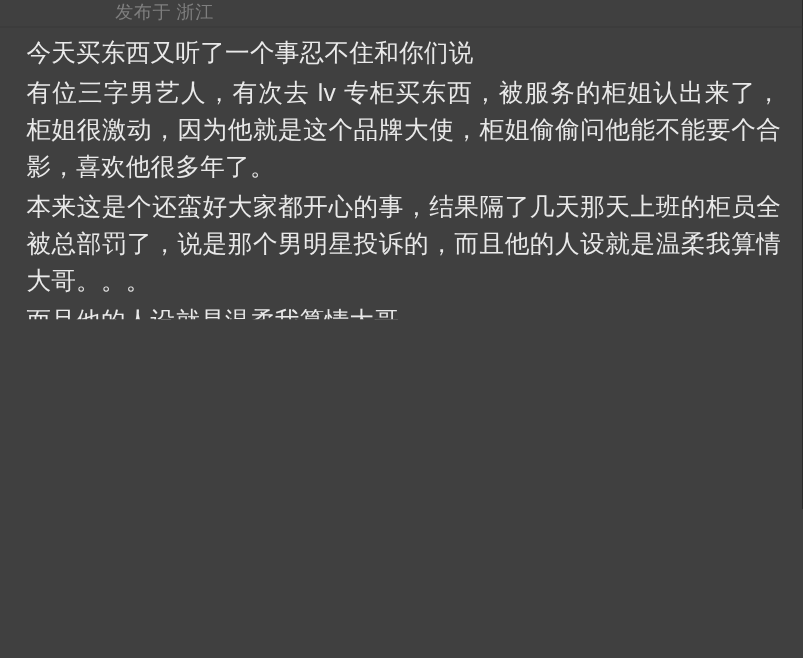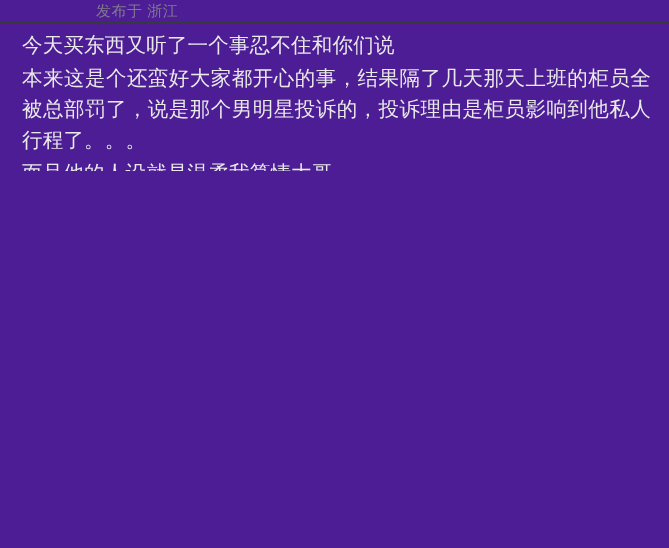--- a/index.html
+++ b/index.html
@@ -10,21 +10,21 @@
   body {
     width: 669px;
     height: 548px;
     overflow: hidden;
     font-family: "Liberation Sans", sans-serif;
   }
   .screen {
     position: relative;
     width: 669px;
     height: 548px;
-    background: #4c1d95;
+    background: #404040;
     box-sizing: border-box;
     overflow: hidden;
   }
   .header {
     height: 22px;
     padding: 0 0 0 96px;
     display: flex;
     align-items: center;
     box-sizing: border-box;
     overflow: hidden;
@@ -70,17 +70,18 @@
 <div class="screen">
 
   <div class="header">
     <span class="header-meta">发布于 浙江</span>
   </div>
 
   <div class="divider"></div>
 
   <div class="post-body">
     <p class="para">今天买东西又听了一个事忍不住和你们说</p>
-    <p class="para">本来这是个还蛮好大家都开心的事，结果隔了几天那天上班的柜员全被总部罚了，说是那个男明星投诉的，投诉理由是柜员影响到他私人行程了。。。</p>
+    <p class="para">有位三字男艺人，有次去 lv 专柜买东西，被服务的柜姐认出来了， 柜姐很激动，因为他就是这个品牌大使，柜姐偷偷问他能不能要个合影，喜欢他很多年了。</p>
+    <p class="para">本来这是个还蛮好大家都开心的事，结果隔了几天那天上班的柜员全被总部罚了，说是那个男明星投诉的，而且他的人设就是温柔我算情大哥。。。</p>
     <p class="para clipped">而且他的人设就是温柔我算情大哥</p>
   </div>
 
 </div>
 
 </body></html>

